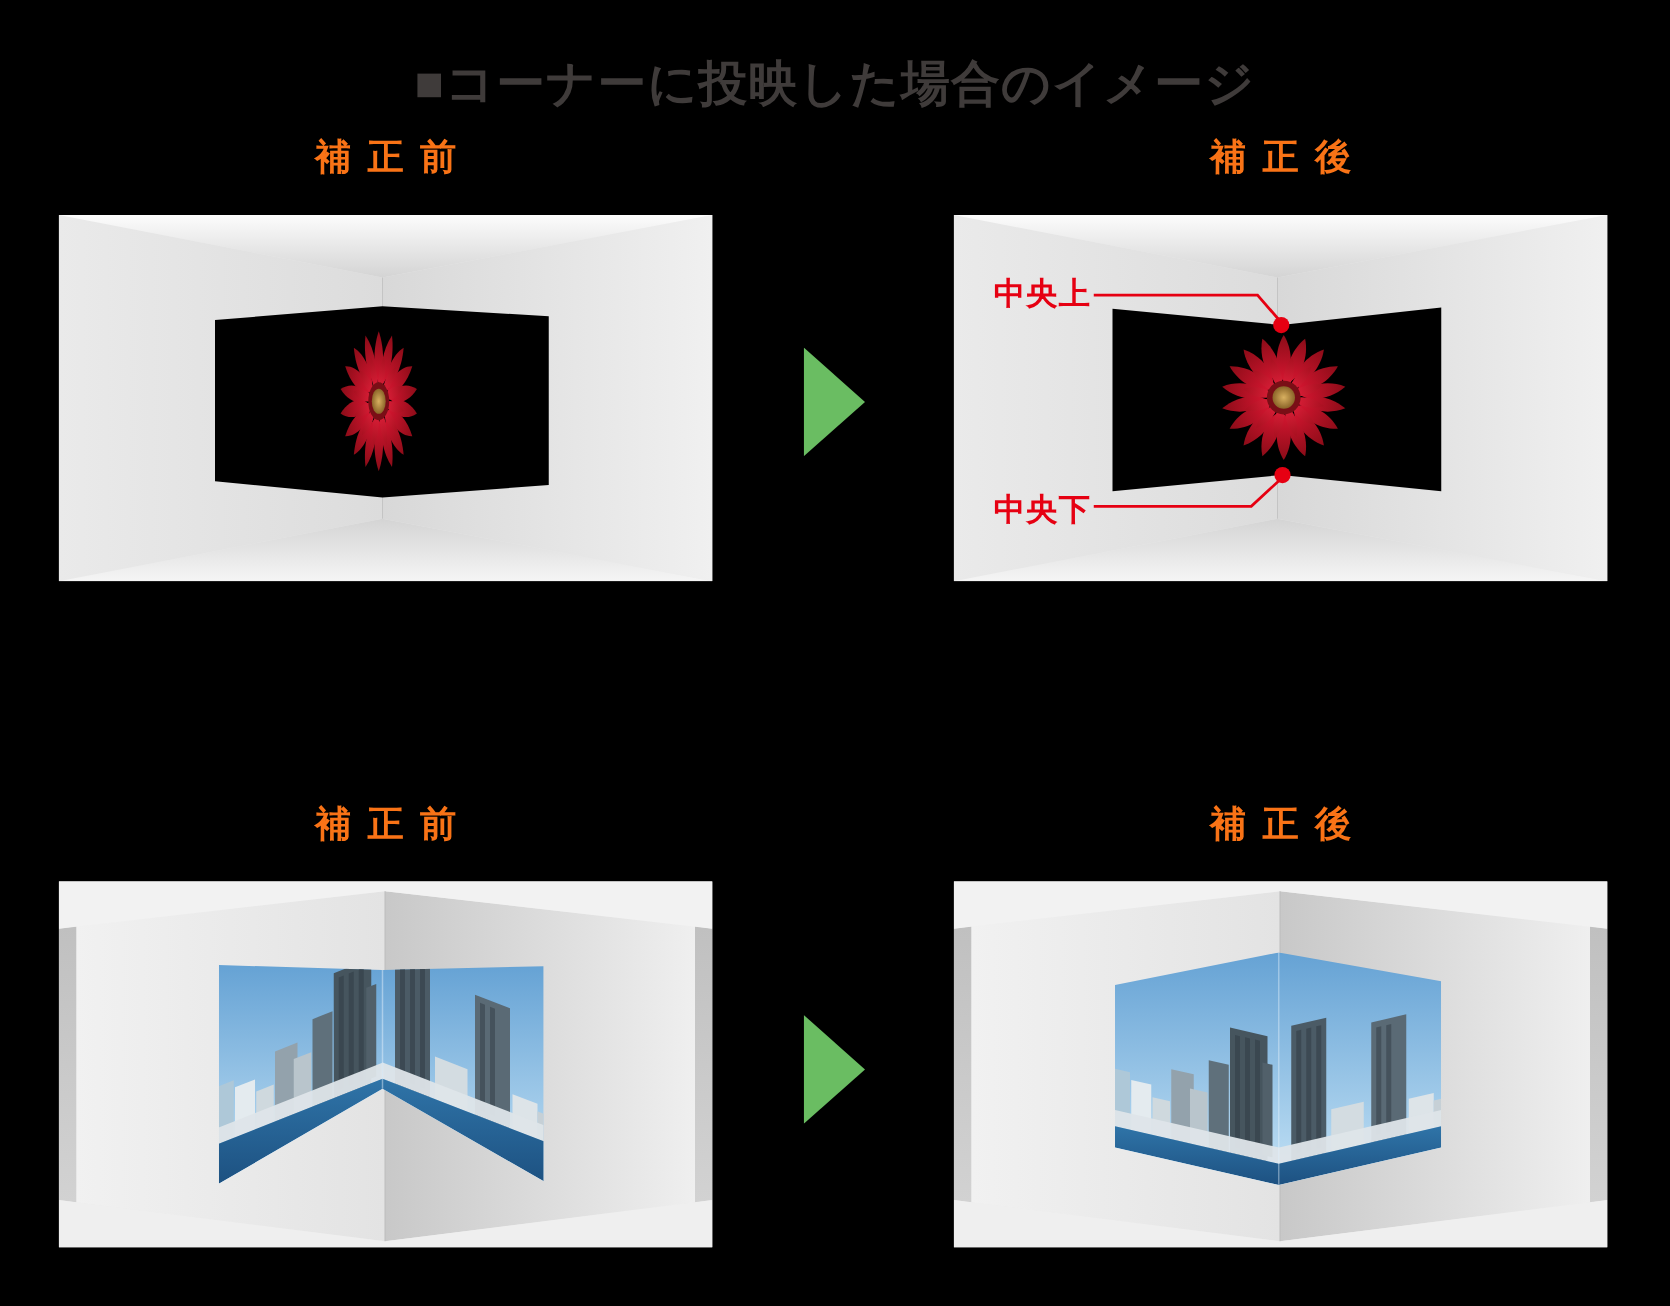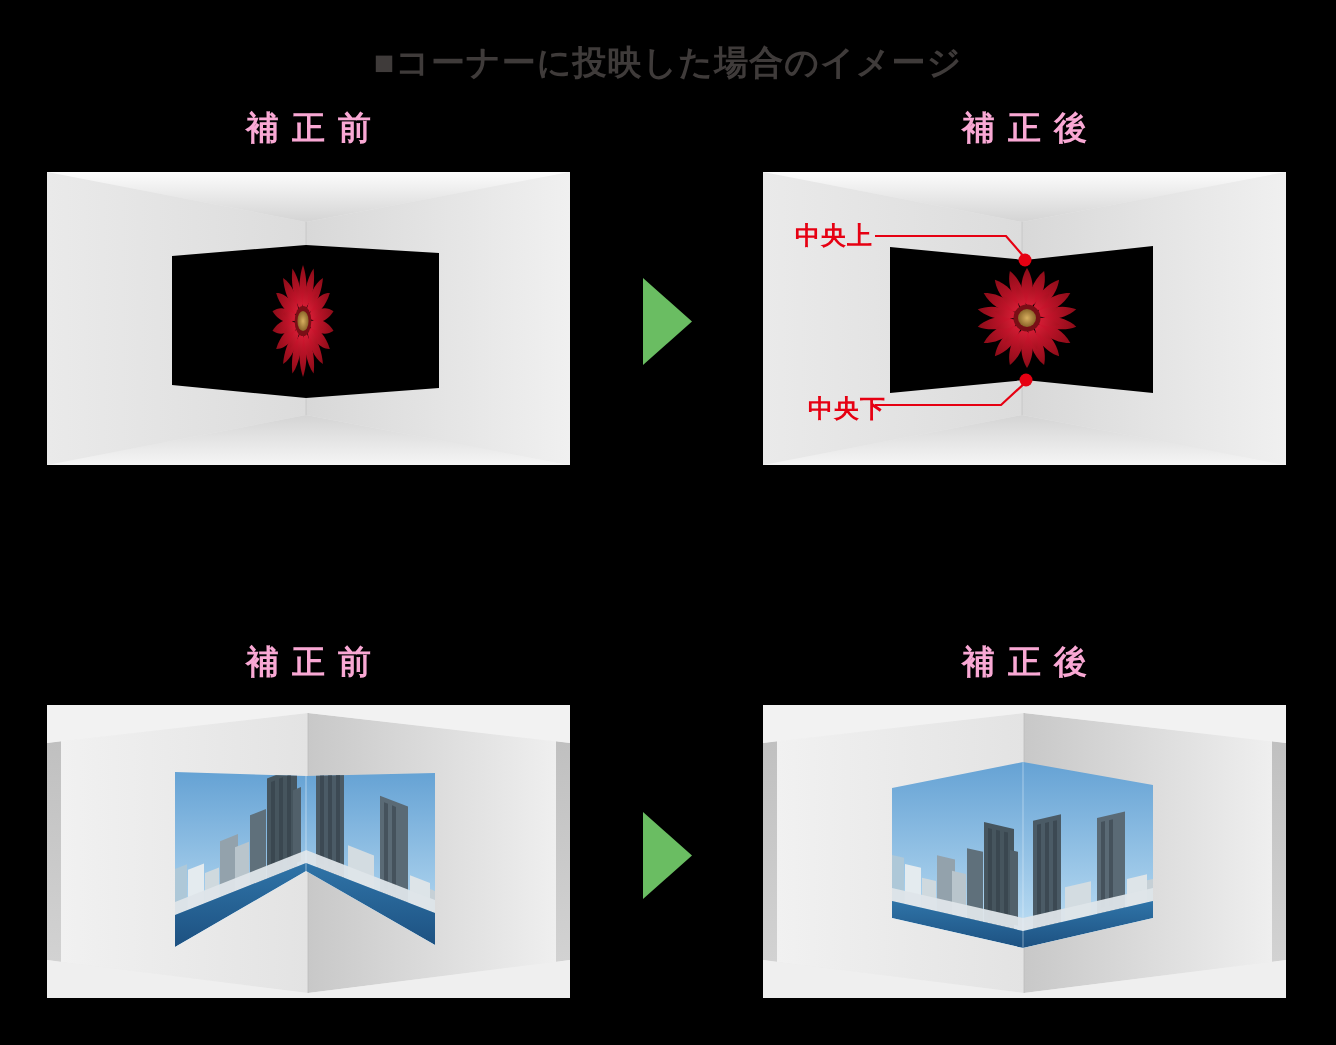--- a/index.html
+++ b/index.html
@@ -2,25 +2,25 @@
 <html><head>
 <meta charset="utf-8">
 <style>
   html,body{margin:0;padding:0;background:#000;}
   #stage{
     position:relative;width:1336px;height:1045px;background:#000;overflow:hidden;
     font-family:"Liberation Sans","DejaVu Sans",sans-serif;
   }
   .section-title{
     position:absolute;left:0;width:1336px;text-align:center;
-    color:#3f3b3a;font-size:34px;font-weight:bold;letter-spacing:1px;
+    color:#3f3b3a;font-size:39px;font-weight:bold;letter-spacing:1px;
   }
   .corr-label{
     position:absolute;width:523px;text-align:center;
-    color:#f9a8d4;font-size:33px;font-weight:bold;letter-spacing:13px;text-indent:13px;
+    color:#f97316;font-size:29px;font-weight:bold;letter-spacing:13px;text-indent:13px;
   }
   .panel{position:absolute;width:464px;height:293px;}
   .panel svg{display:block;width:523px;height:293px;}
   .arrow{position:absolute;width:49px;height:87px;}
   .callout-label{
     position:absolute;color:#e60012;font-size:25px;font-weight:bold;letter-spacing:1px;
     white-space:nowrap;line-height:1;
   }
 </style>
 </head>
@@ -218,21 +218,21 @@
       <polygon points="127,75 262,88 390,74 390,221 262,208 127,221" fill="#000"></polygon>
       <g clip-path="url(#screenAclip)">
         <use href="#flower" transform="translate(264,146)"></use>
       </g>
       <polyline points="112,64 243,64 262,86" fill="none" stroke="#e60012" stroke-width="2.2"></polyline>
       <circle cx="262" cy="88" r="6.5" fill="#e60012"></circle>
       <polyline points="112,233 238,233 263,210" fill="none" stroke="#e60012" stroke-width="2.2"></polyline>
       <circle cx="263" cy="208" r="6.5" fill="#e60012"></circle>
     </svg>
     <div class="callout-label" style="left:32px;top:51px">中央上</div>
-    <div class="callout-label" style="left:45px;top:224px">中央下</div>
+    <div class="callout-label" style="left:32px;top:224px">中央下</div>
   </div>
 
 
   <div class="corr-label" style="left:47px;top:640px">補正前</div>
   <div class="corr-label" style="left:763px;top:640px">補正後</div>
 
   <div class="panel" style="left:47px;top:705px">
     <svg viewBox="0 0 523 293">
       <use href="#pillarRoom"></use>
       <g clip-path="url(#cityBclip)">

